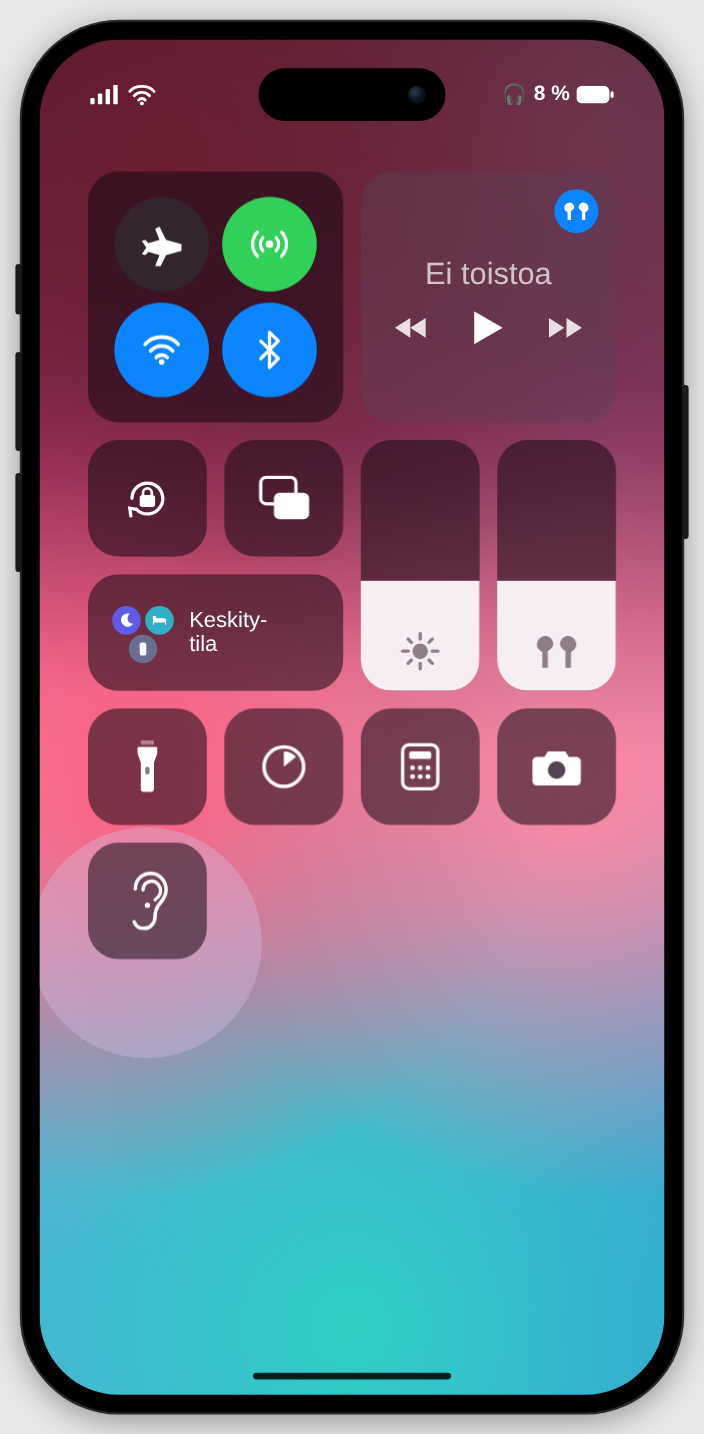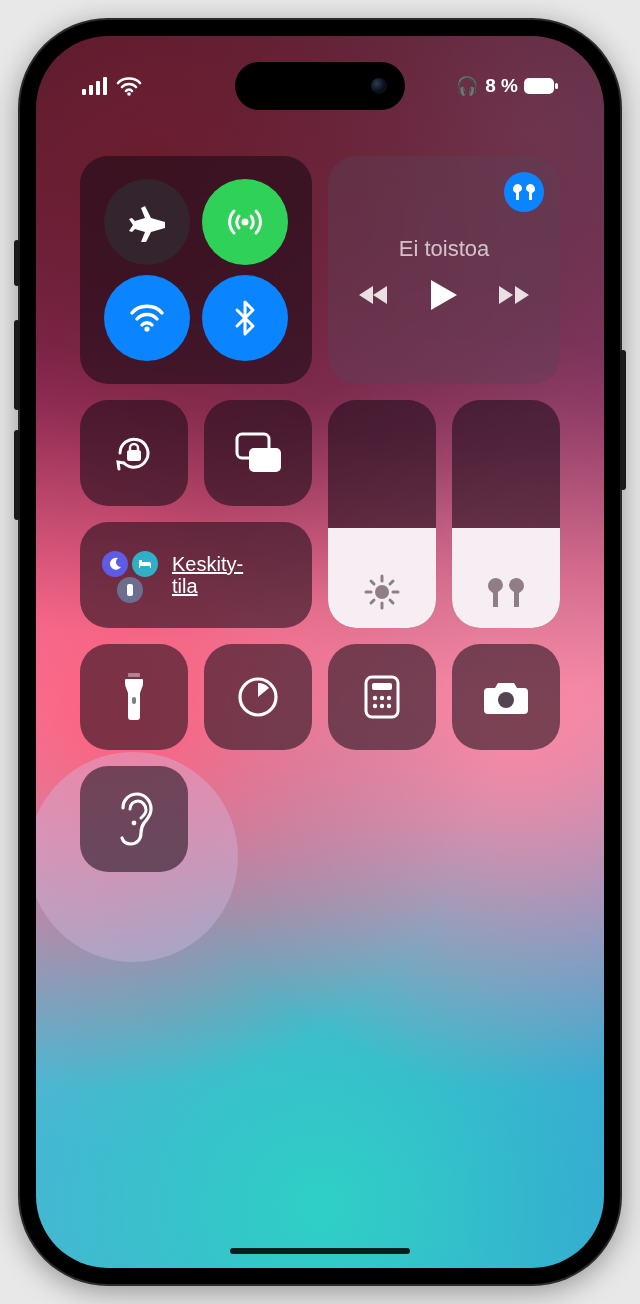--- a/index.html
+++ b/index.html
@@ -129,29 +129,29 @@
     flex-direction:column;
     gap:18px;
     color: rgba(255,255,255,.85);
   }
   .media-badge {
     position:absolute; right:16px; top:16px;
     width:40px; height:40px; border-radius:50%;
     background:#0a84ff;
     display:flex; align-items:center; justify-content:center;
   }
-  .media-title { font-size:22px; color:rgba(255,255,255,.7); margin-top:6px; }
+  .media-title { font-size:28px; color:rgba(255,255,255,.7); margin-top:6px; }
   .media-ctrl { display:flex; gap:42px; align-items:center; color:rgba(255,255,255,.9);}
   .media-ctrl svg { display:block; }
 
   .orient { grid-column:1; grid-row:3; }
   .mirror { grid-column:2; grid-row:3; }
   .bright { grid-column:3; grid-row:3 / span 2; display:block; padding:0; overflow:hidden; }
   .volume { grid-column:4; grid-row:3 / span 2; display:block; padding:0; overflow:hidden; }
-  .focus  { grid-column:1 / span 2; grid-row:4; justify-content:flex-start; padding:0 22px; gap:14px;text-decoration:underline;}
+  .focus  { grid-column:1 / span 2; grid-row:4; justify-content:flex-start; padding:0 22px; gap:14px;}
 
   .focus-icons { position:relative; width:56px; height:56px;}
   .fic { position:absolute; width:26px; height:26px; border-radius:50%; display:flex;align-items:center;justify-content:center; font-size:14px;}
   .fic1 { background:#5e5ce6; left:0; top:4px; }
   .fic2 { background:#30b0c7; right:0; top:4px; }
   .fic3 { background:#6b6e8f; left:15px; bottom:0; }
   .focus-label { color:#fff; font-size:20px; line-height:1.1; }
 
   .slider-track { position:absolute; inset:0; }
   .slider-fill {

